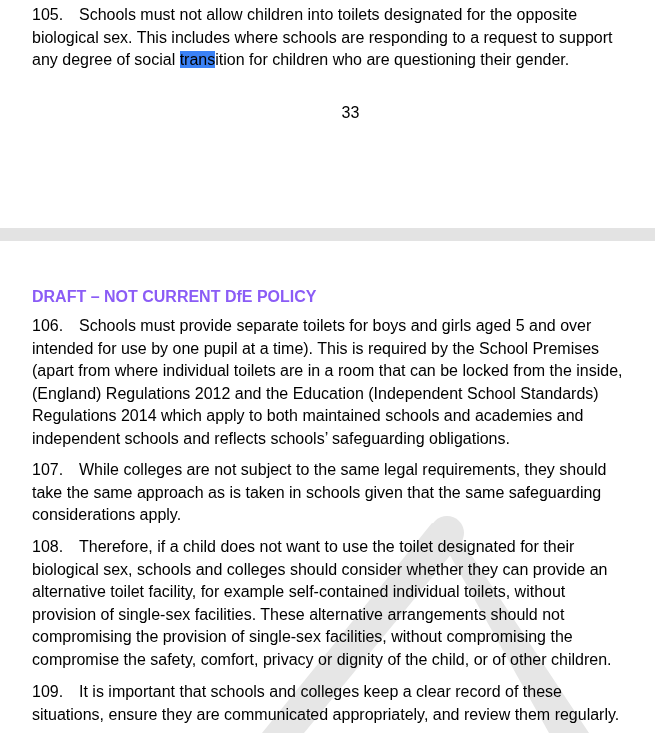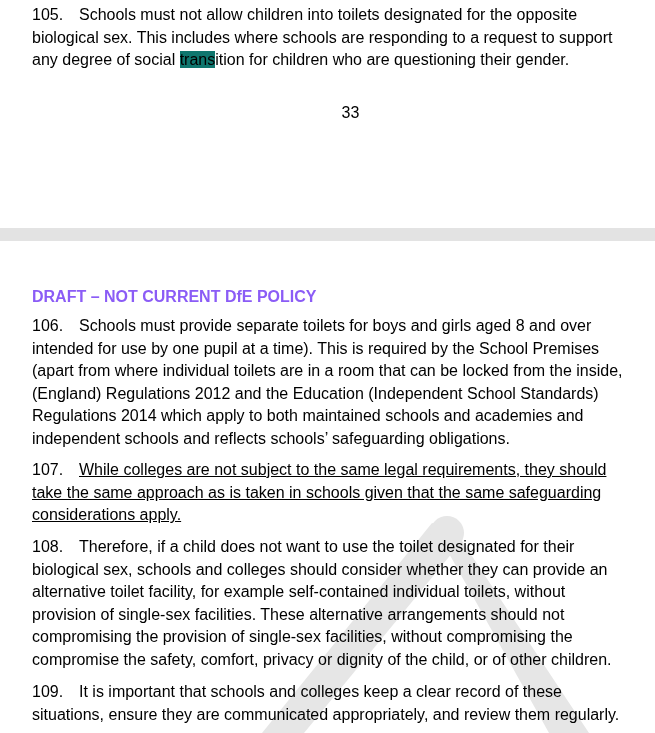--- a/index.html
+++ b/index.html
@@ -46,21 +46,21 @@
       line-height: 22.6px;
       margin: 0;
       white-space: normal;
       z-index: 2;
     }
     .para .num {
       display: inline-block;
       width: 47px;
     }
     .hl {
-      background: #0f766e;
+      background: #3b82f6;
     }
     .page-number {
       position: absolute;
       top: 104px;
       left: 0;
       width: 693px;
       text-align: center;
       font-size: 16px;
       z-index: 2;
     }
@@ -109,29 +109,29 @@
 
       <path d="M 428 282 L 458 300 L 585 492 L 545 492 Z"></path>
 
       <circle cx="443" cy="292" r="17"></circle>
     </g>
   </svg>
 
   <div class="draft-header">DRAFT – NOT CURRENT DfE POLICY</div>
 
   <p class="para" style="top:74px;">
-    <span class="line"><span class="num">106.</span><span>Schools must provide separate toilets for boys and girls aged 8 and over</span></span>
+    <span class="line"><span class="num">106.</span><span>Schools must provide separate toilets for boys and girls aged 5 and over</span></span>
     <span class="line">intended for use by one pupil at a time). This is required by the School Premises</span>
     <span class="line">(apart from where individual toilets are in a room that can be locked from the inside,</span>
     <span class="line">(England) Regulations 2012 and the Education (Independent School Standards)</span>
     <span class="line">Regulations 2014 which apply to both maintained schools and academies and</span>
     <span class="line">independent schools and reflects schools’ safeguarding obligations.</span>
   </p>
 
-  <p class="para" style="top:218px;text-decoration:underline;">
+  <p class="para" style="top:218px;">
     <span class="line"><span class="num">107.</span><span>While colleges are not subject to the same legal requirements, they should</span></span>
     <span class="line">take the same approach as is taken in schools given that the same safeguarding</span>
     <span class="line">considerations apply.</span>
   </p>
 
   <p class="para" style="top:295px;">
     <span class="line"><span class="num">108.</span><span>Therefore, if a child does not want to use the toilet designated for their</span></span>
     <span class="line">biological sex, schools and colleges should consider whether they can provide an</span>
     <span class="line">alternative toilet facility, for example self-contained individual toilets, without</span>
     <span class="line">provision of single-sex facilities. These alternative arrangements should not</span>

